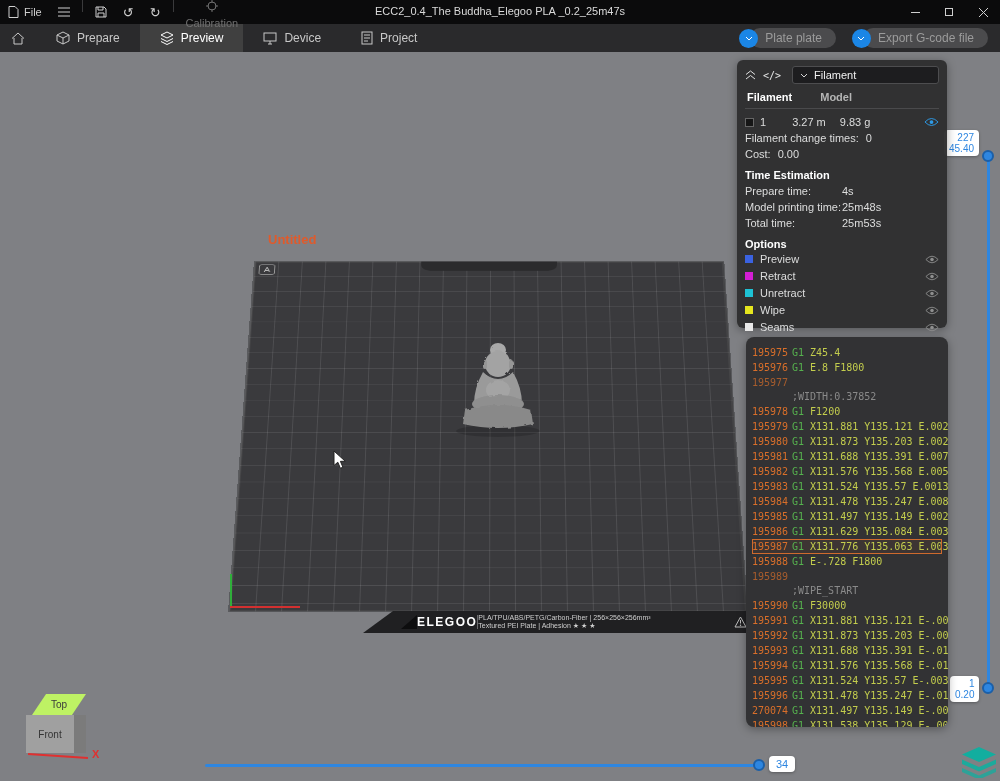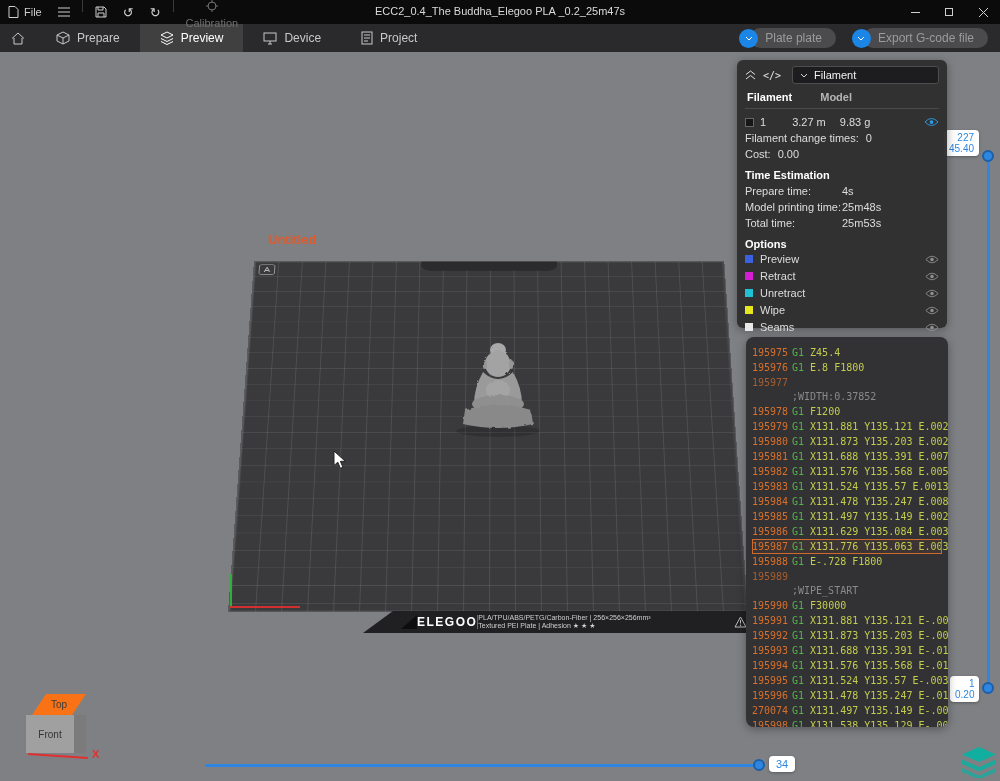--- a/index.html
+++ b/index.html
@@ -123,21 +123,21 @@
   .hslider-track { position:absolute; left:205px; top:712px; width:553px; height:3px;
                    background:#2e86e0; border-radius:2px; z-index:18; }
   .hhandle { position:absolute; left:753px; top:707px; width:12px; height:12px; border-radius:50%;
              background:#2e86e0; border:2px solid #1b5fa8; z-index:19; }
   .hlabel { position:absolute; left:769px; top:704px; background:#fff; border-radius:4px;
             padding:2px 7px; color:#2e86e0; font-size:11px; z-index:19;
             box-shadow:0 1px 3px rgba(0,0,0,.3); }
 
   
   .viewcube { position:absolute; left:22px; top:640px; width:88px; height:78px; z-index:18; }
-  .vc-top { position:absolute; left:10px; top:2px; width:54px; height:21px; background:#f97316;
+  .vc-top { position:absolute; left:10px; top:2px; width:54px; height:21px; background:#bef264;
             clip-path:polygon(26% 0, 100% 0, 74% 100%, 0 100%);
             display:flex; align-items:center; justify-content:center; color:#3a3a3a; font-size:10px; }
   .vc-front { position:absolute; left:4px; top:23px; width:48px; height:38px; background:#a0a0a0;
               display:flex; align-items:center; justify-content:center; color:#333; font-size:10px; }
   .vc-right { position:absolute; left:52px; top:23px; width:12px; height:38px; background:#7b7b7b; }
   .vc-xaxis { position:absolute; left:6px; top:63px; width:60px; height:2px; background:#e03030;
               transform:rotate(4deg); }
   .vc-xlabel { position:absolute; left:70px; top:56px; color:#e03030; font-size:11px; font-weight:bold; }
 
   .brand-logo { position:absolute; left:962px; top:694px; z-index:18; }

